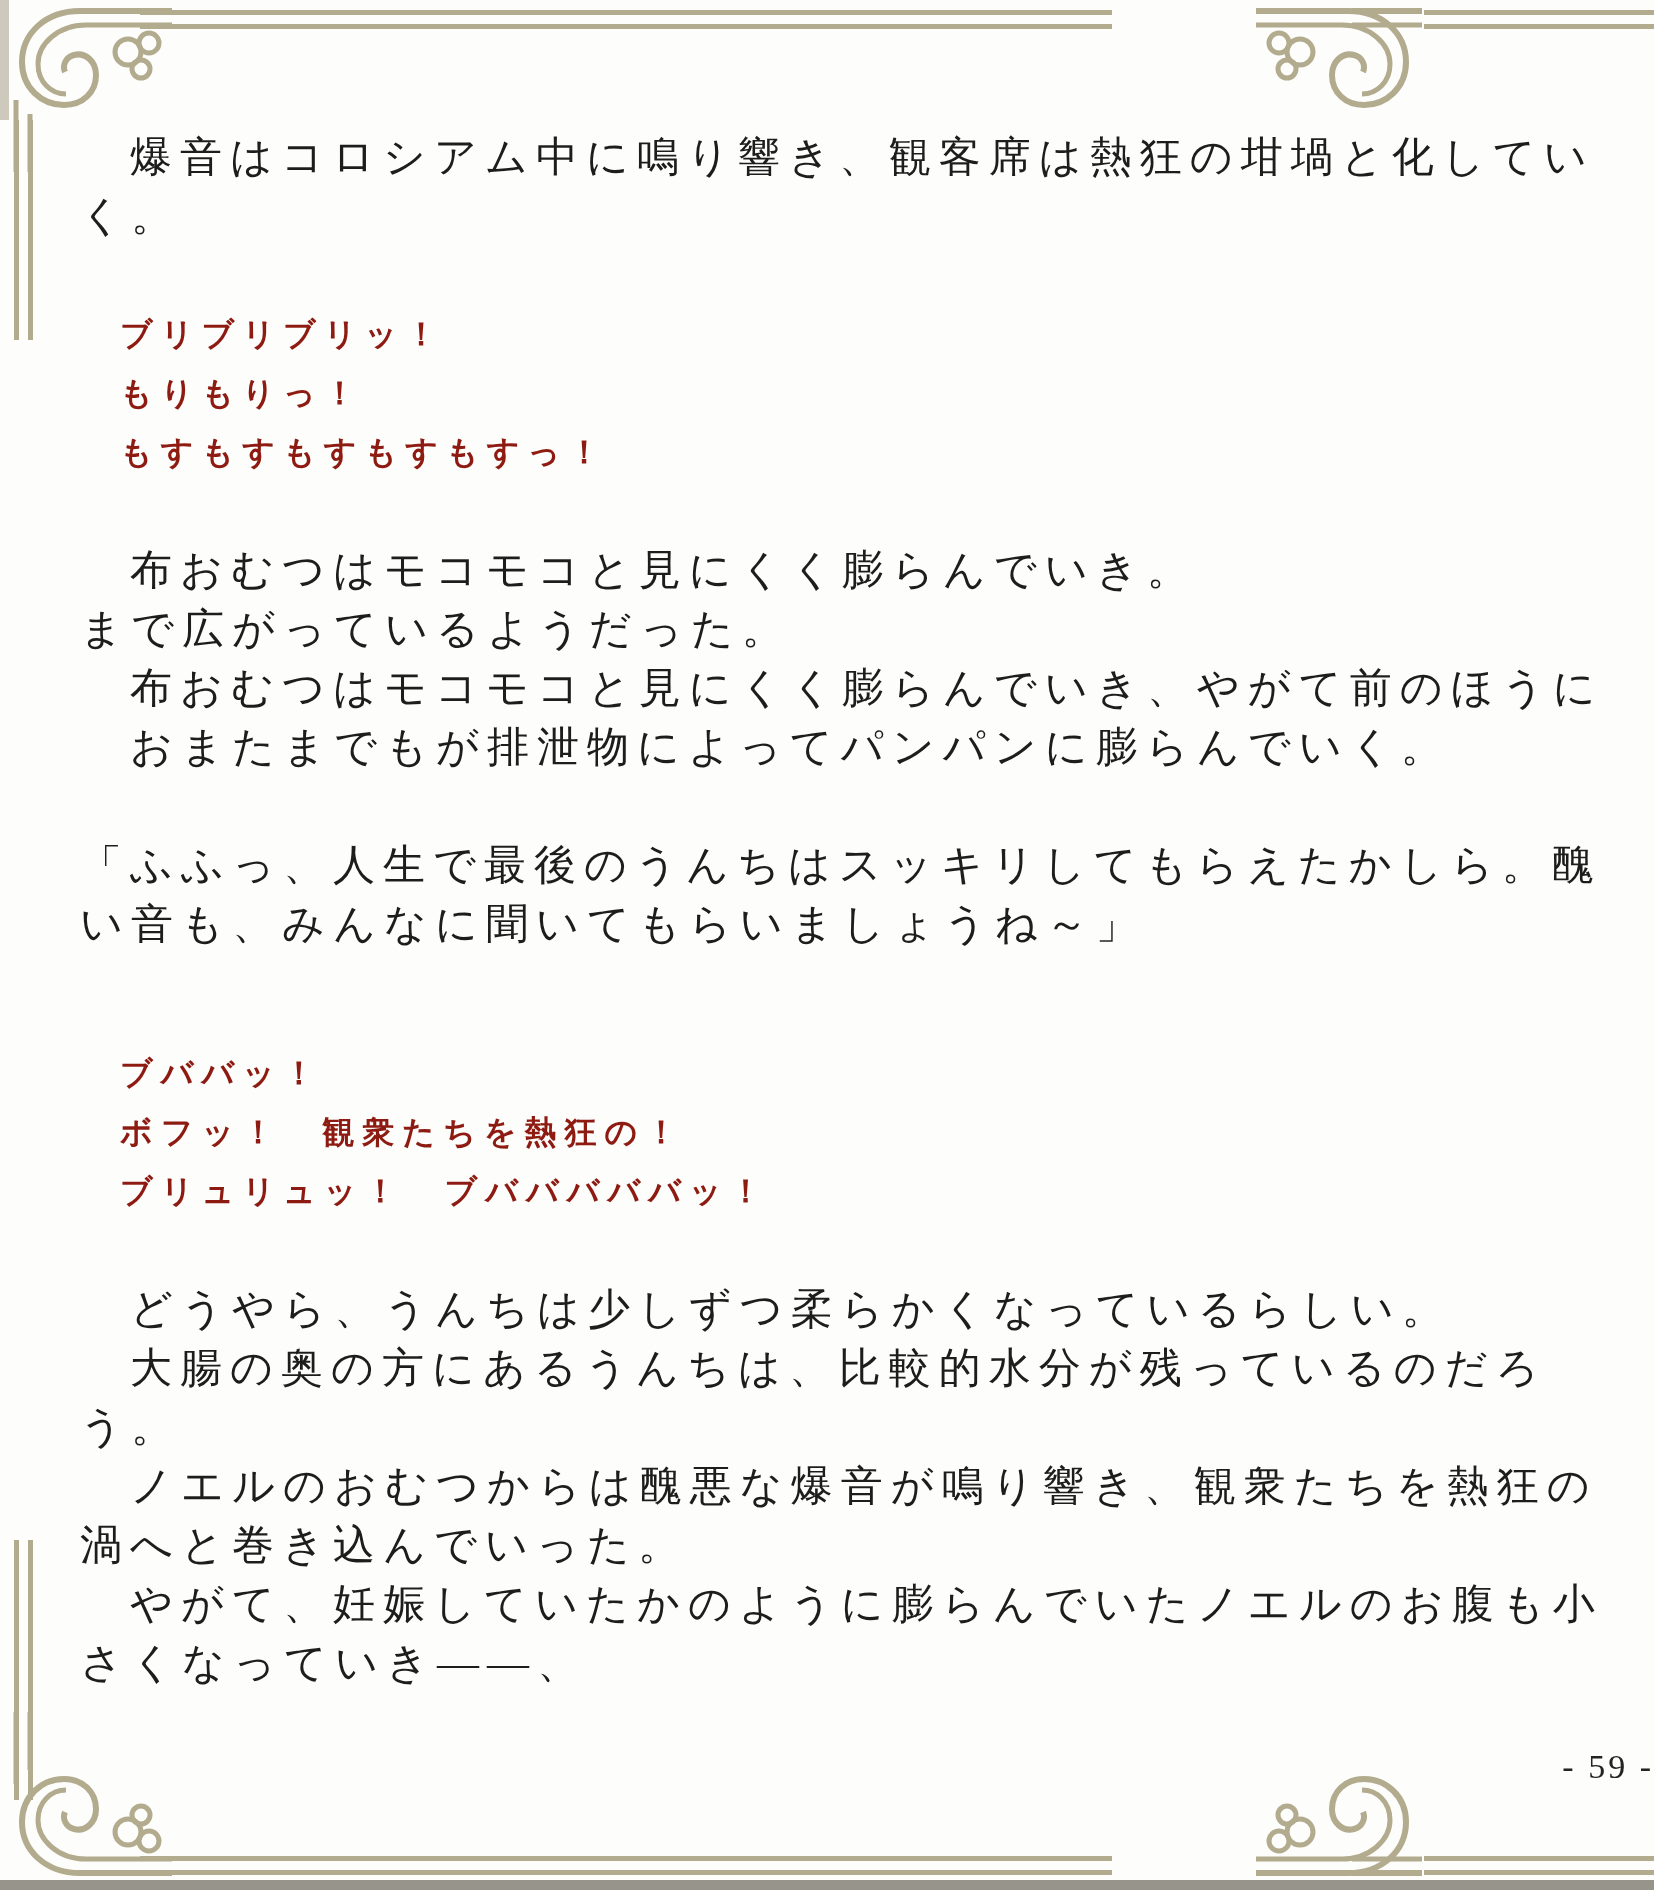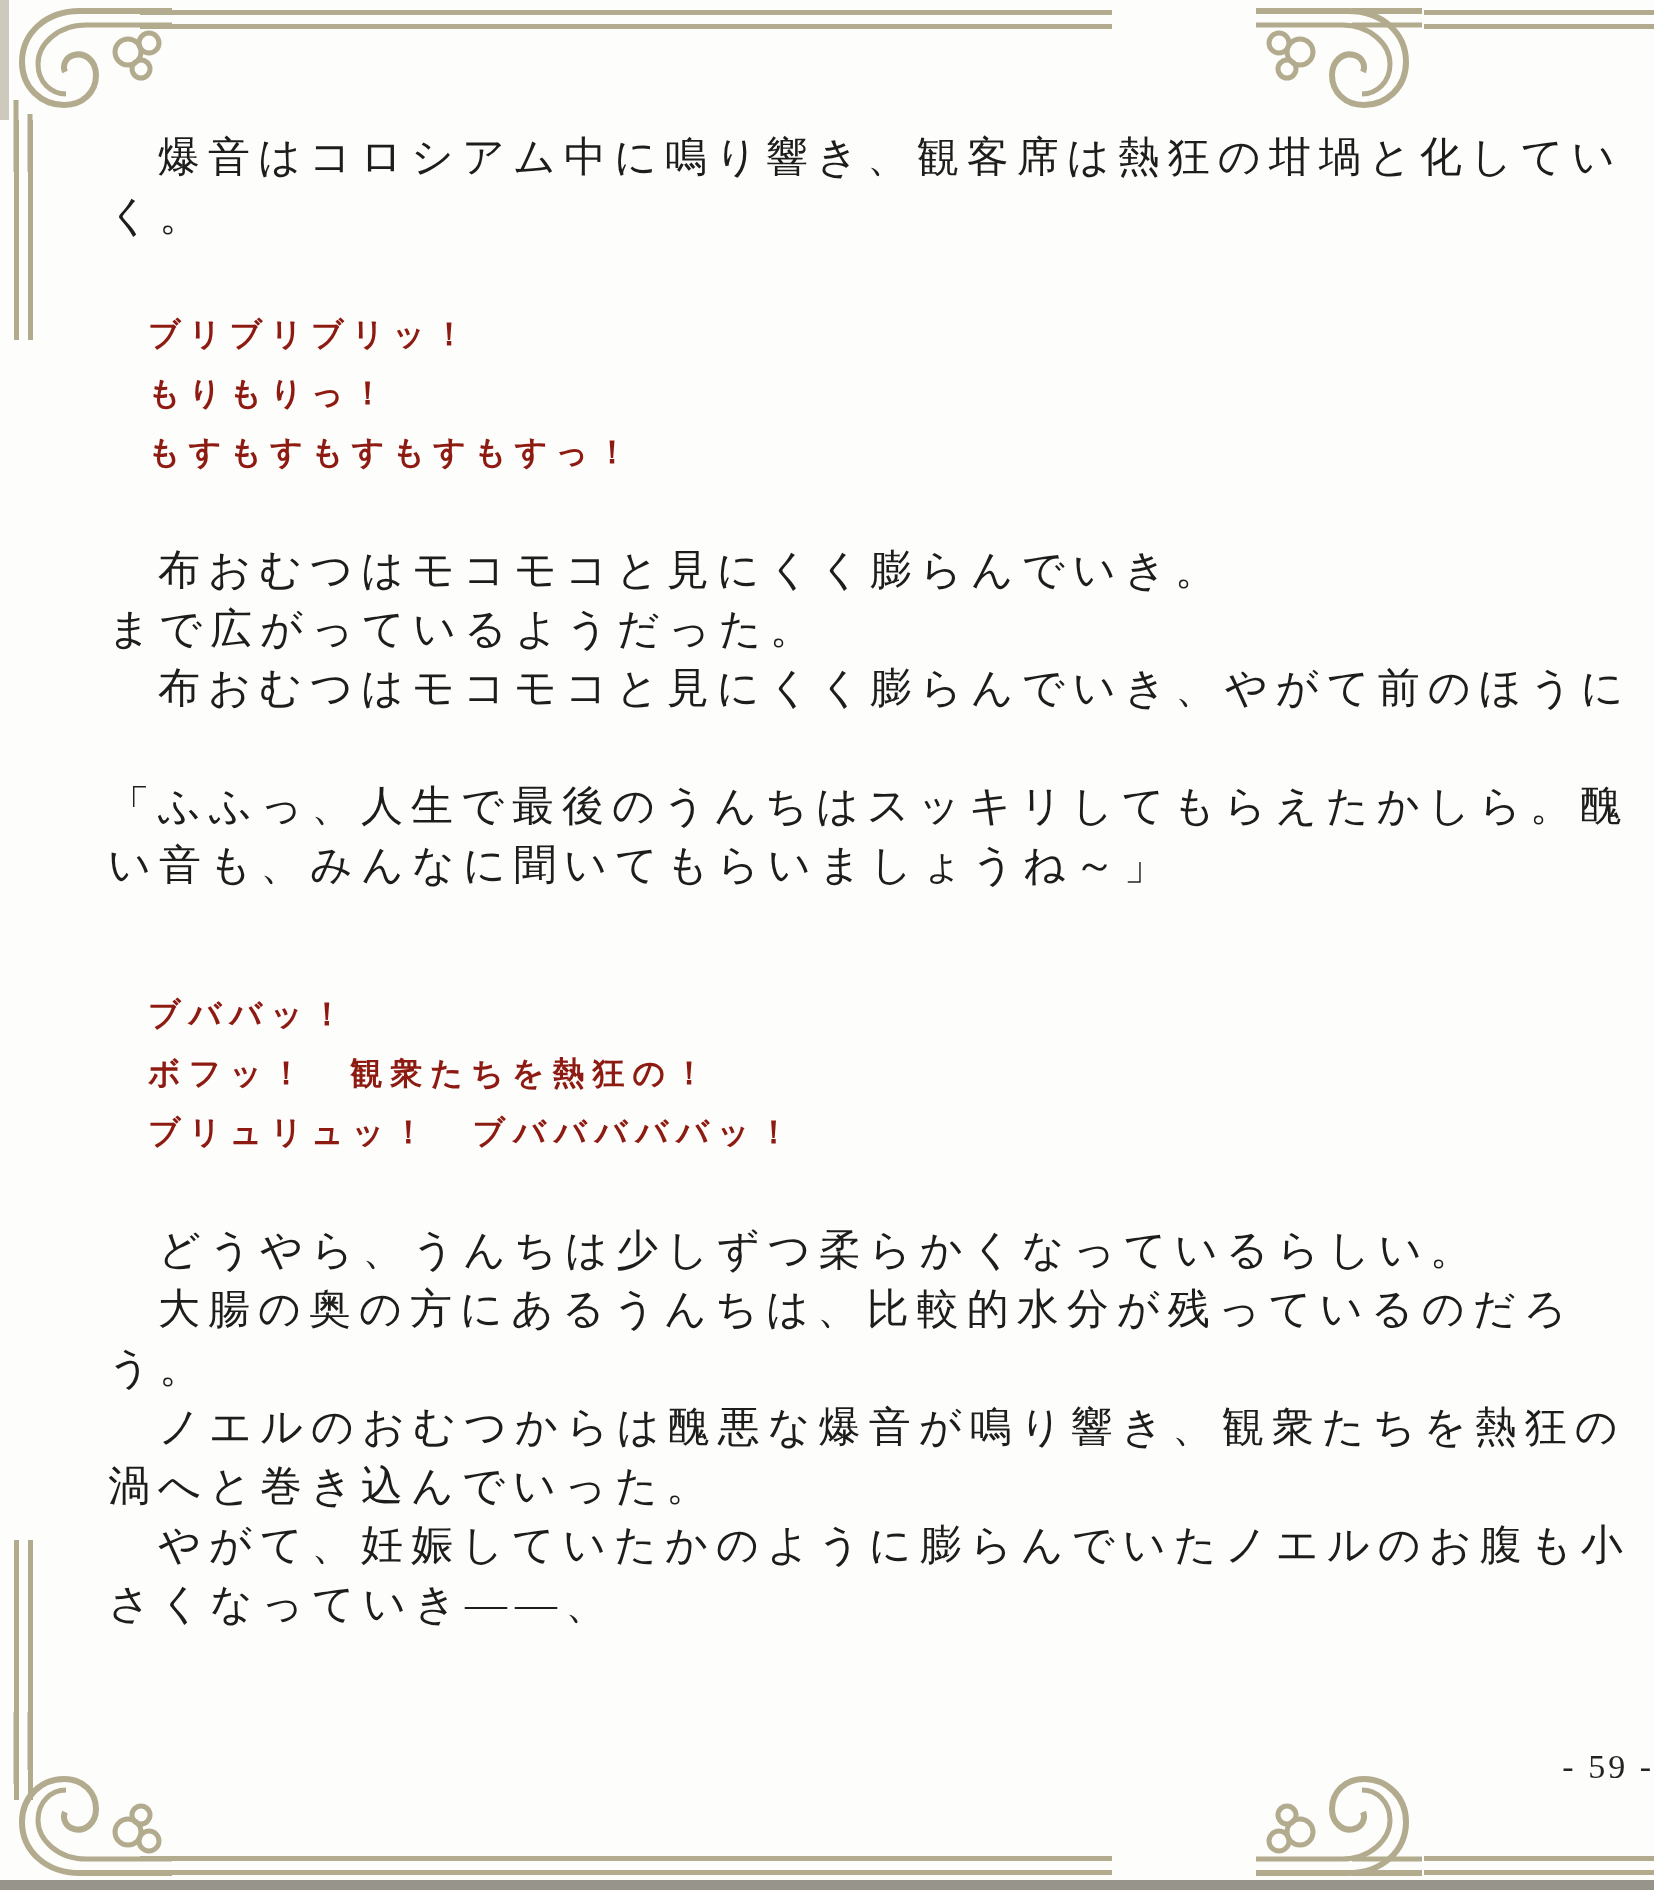--- a/index.html
+++ b/index.html
@@ -24,21 +24,21 @@
   .corner{position:absolute;width:170px;height:170px;color:var(--orn);}
   .corner svg{display:block;width:170px;height:170px;}
   .corner path,.corner circle{stroke:currentColor;fill:none;}
   .bottom-strip{position:absolute;left:0;top:1880px;width:1654px;height:10px;background:#97948b;}
   .edge-smudge{position:absolute;left:0;top:0;width:9px;height:120px;background:#cdc9bc;}
   
   .text-block{
     position:absolute;left:80px;top:128px;width:1530px;
     color:var(--ink);font-size:42px;letter-spacing:8px;line-height:59px;
   }
-  .line{white-space:pre;height:59px;margin-left:28px;}
+  .line{white-space:pre;height:59px;}
   .gap{height:59px;}
   .gap.big{height:90px;}
   .red{
     color:var(--red);font-weight:bold;
     font-family:"DejaVu Sans","Liberation Sans",sans-serif;
     font-size:32px;letter-spacing:8px;
   }
   .page-num{
     position:absolute;left:0;top:1748px;width:1654px;
     text-align:right;color:#232321;font-size:34px;letter-spacing:3px;
@@ -113,20 +113,21 @@
     <div class="line body">　爆音はコロシアム中に鳴り響き、観客席は熱狂の坩堝と化してい</div>
     <div class="line body">く。</div>
     <div class="gap"></div>
     <div class="line red">　ブリブリブリッ！</div>
     <div class="line red">　もりもりっ！</div>
     <div class="line red">　もすもすもすもすもすっ！</div>
     <div class="gap"></div>
     <div class="line body">　布おむつはモコモコと見にくく膨らんでいき。</div>
     <div class="line body">まで広がっているようだった。</div>
     <div class="line body">　布おむつはモコモコと見にくく膨らんでいき、やがて前のほうに</div>
+    <div class="line body">　おまたまでもが排泄物によってパンパンに膨らんでいく。</div>
     <div class="gap"></div>
     <div class="line body">「ふふっ、人生で最後のうんちはスッキリしてもらえたかしら。醜</div>
     <div class="line body">い音も、みんなに聞いてもらいましょうね～」</div>
     <div class="gap big"></div>
     <div class="line red">　ブババッ！</div>
     <div class="line red">　ボフッ！　観衆たちを熱狂の！</div>
     <div class="line red">　ブリュリュッ！　ブバババババッ！</div>
     <div class="gap"></div>
     <div class="line body">　どうやら、うんちは少しずつ柔らかくなっているらしい。</div>
     <div class="line body">　大腸の奥の方にあるうんちは、比較的水分が残っているのだろ</div>

